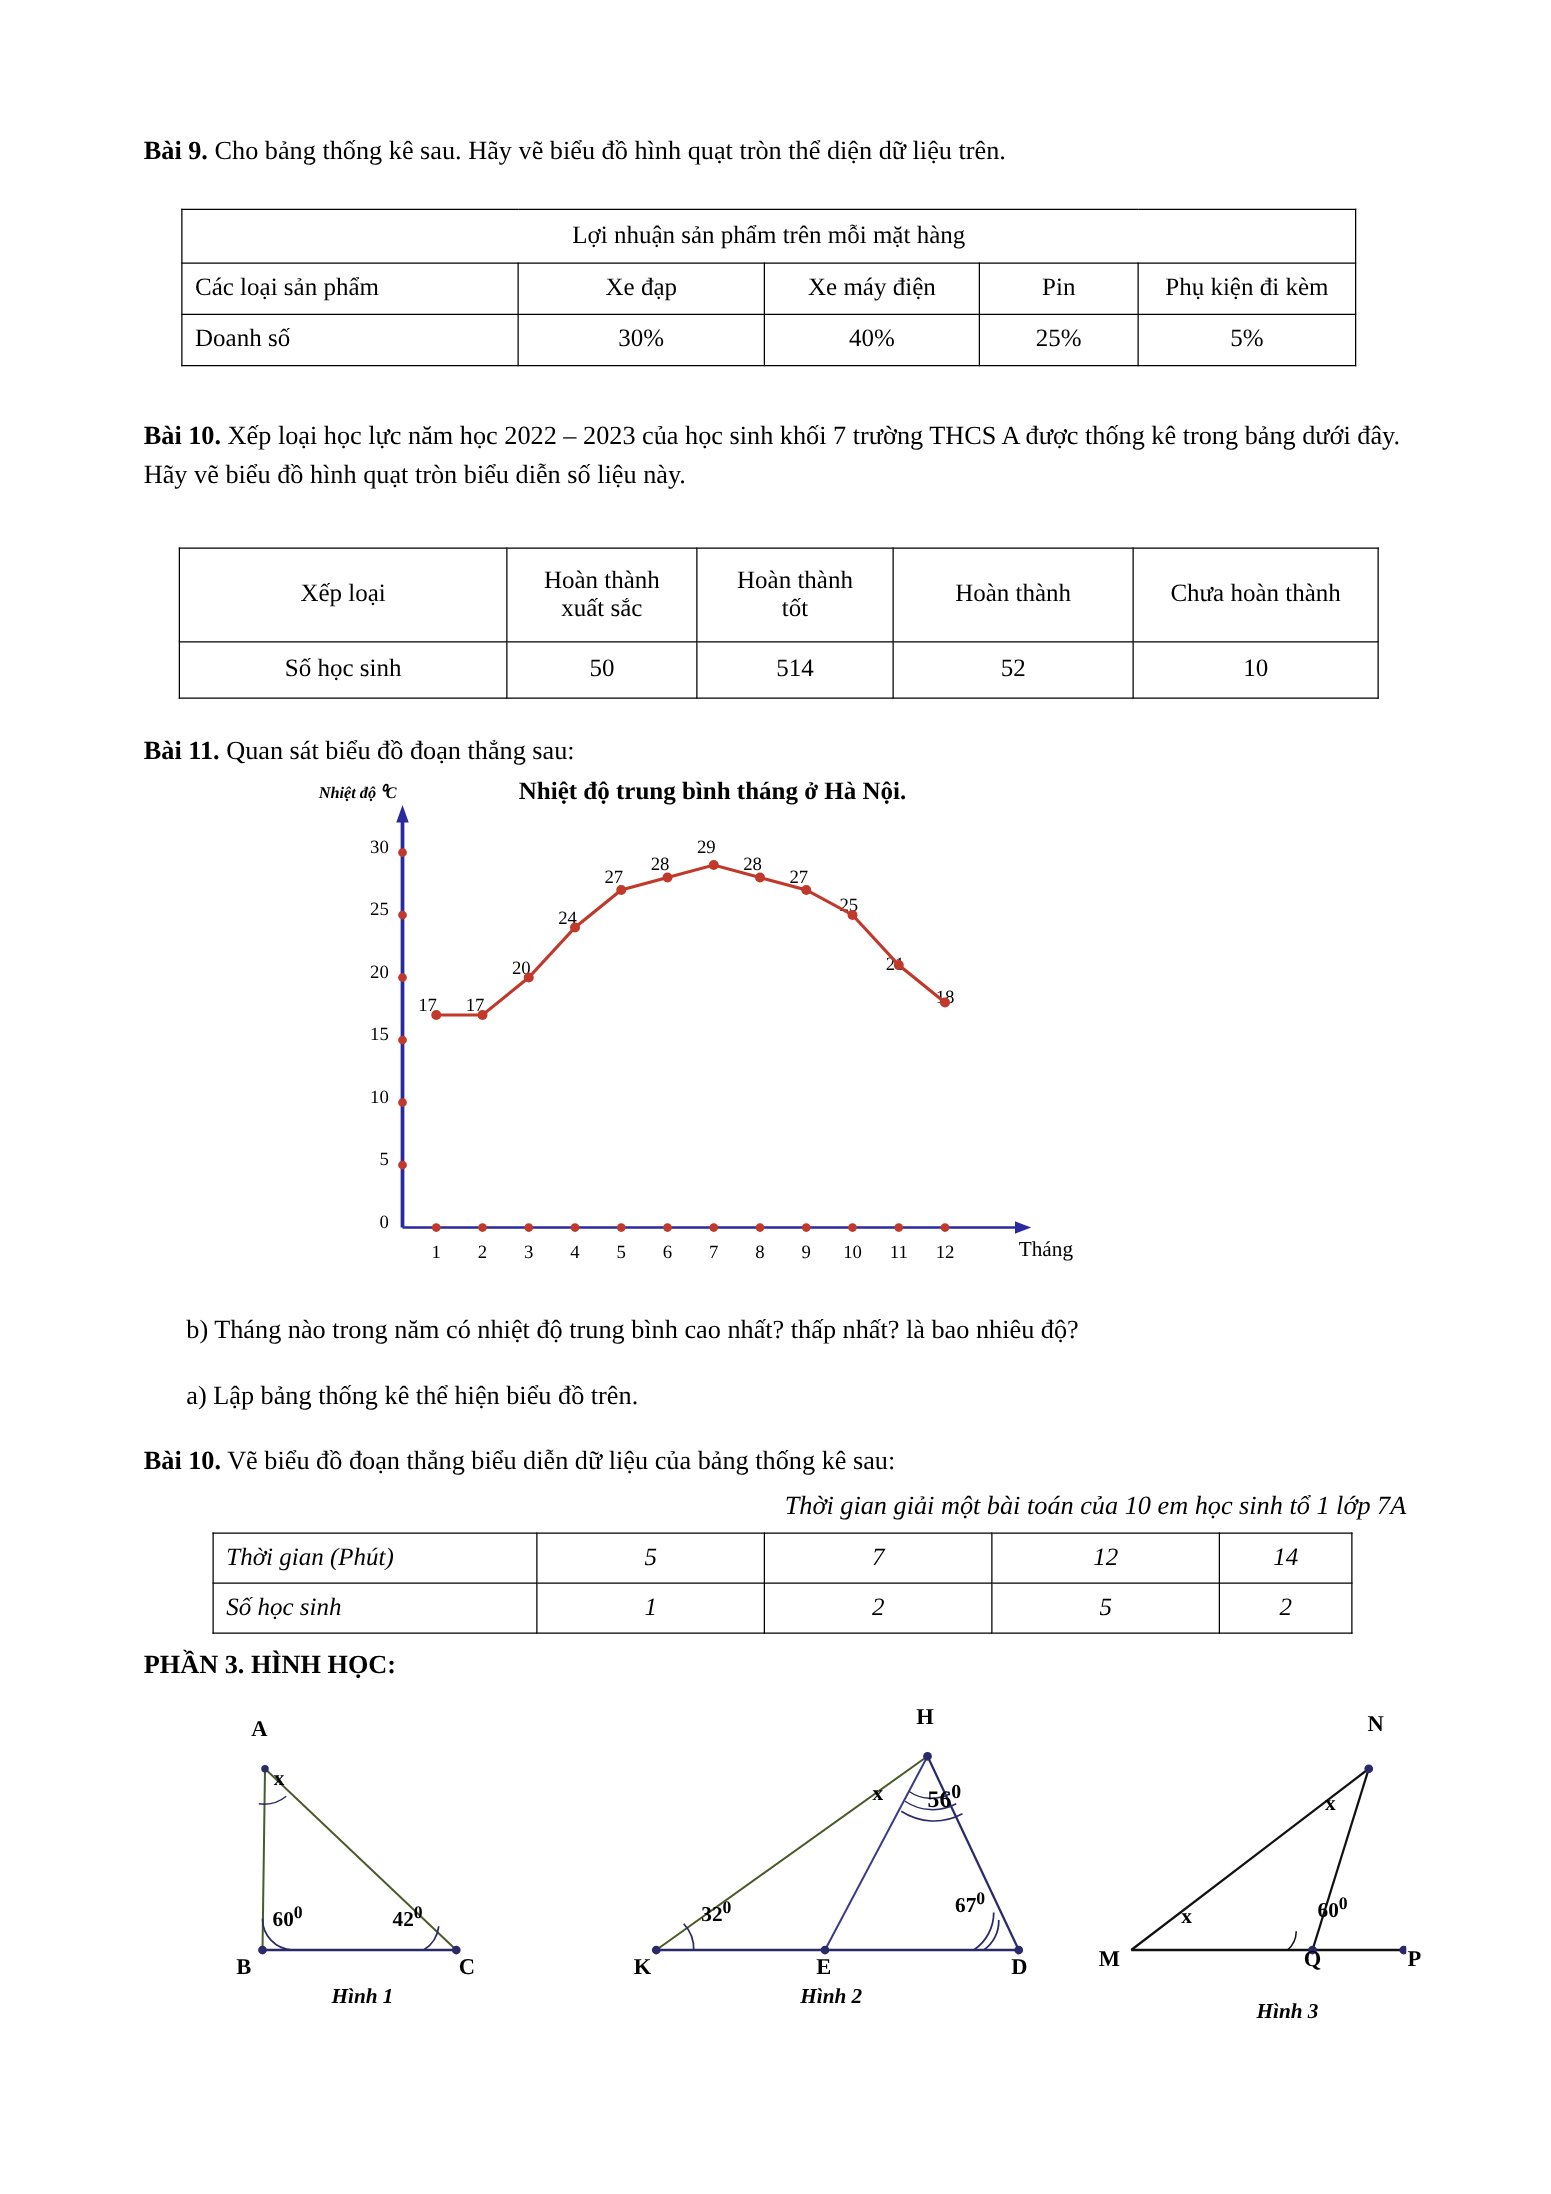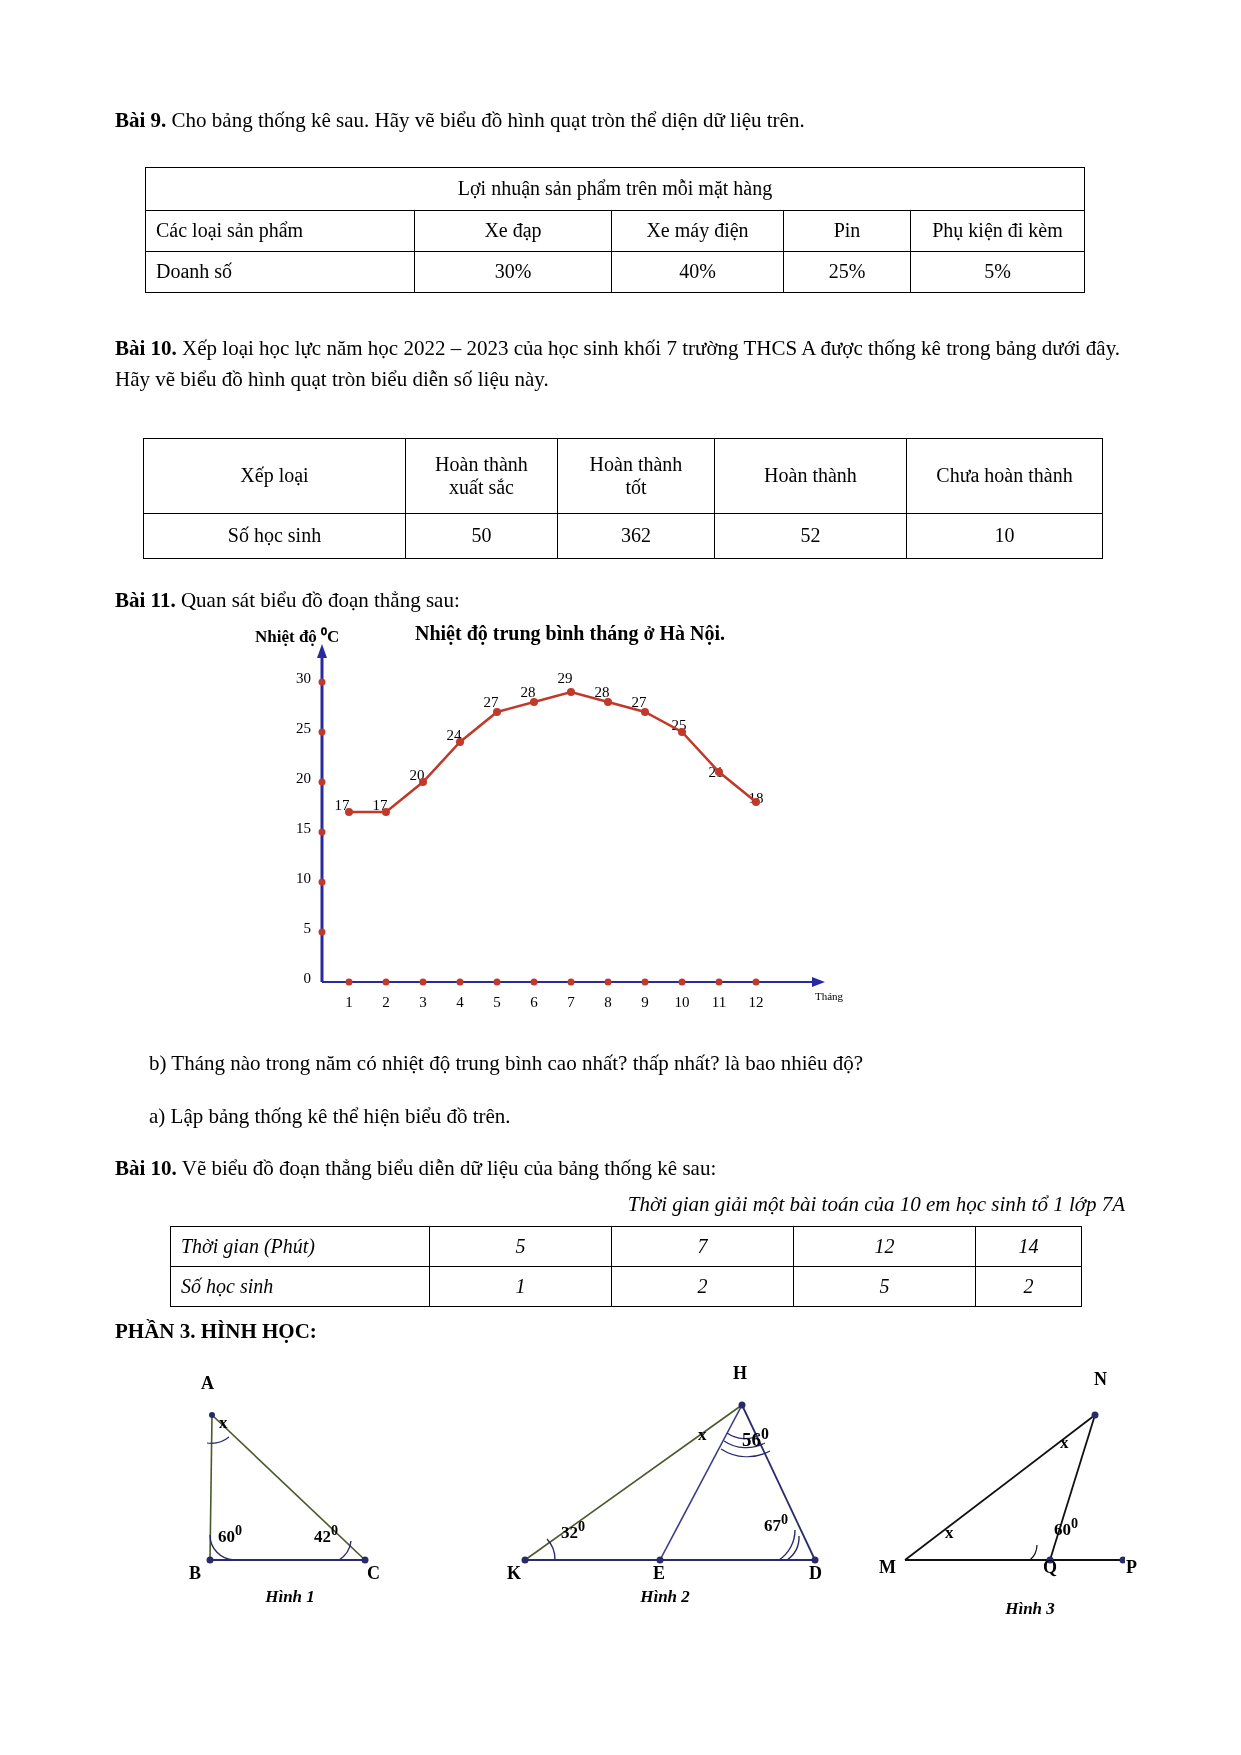--- a/index.html
+++ b/index.html
@@ -79,28 +79,29 @@
     position: absolute;
     left: 300px;
     top: 0px;
     font-size: 20px;
     font-weight: bold;
   }
   .axis-label-y {
     position: absolute;
     left: 140px;
     top: 2px;
-    font-size: 17px;
-    font-weight: bold;
+    font-size: 13px;
+    font-weight: bold;
+    font-style: italic;
   }
   .axis-label-x {
     position: absolute;
     left: 700px;
     top: 368px;
-    font-size: 11px;
+    font-size: 17px;
   }
   .tick-y {
     position: absolute;
     font-size: 15px;
     text-align: right;
     width: 28px;
   }
   .tick-x {
     position: absolute;
     font-size: 15px;
@@ -202,21 +203,21 @@
         <td class="two-line" style="width:140px">
           <span>Hoàn thành</span><br>
           <span>tốt</span>
         </td>
         <td style="width:175px">Hoàn thành</td>
         <td>Chưa hoàn thành</td>
       </tr>
       <tr>
         <td>Số học sinh</td>
         <td>50</td>
-        <td>362</td>
+        <td>514</td>
         <td>52</td>
         <td>10</td>
       </tr>
     </tbody>
         </table>
   </div>
 
   <p class="para" style="margin-top:26px">
     <span class="bold">Bài 11.</span><span> Quan sát biểu đồ đoạn thẳng sau:</span>
   </p>

